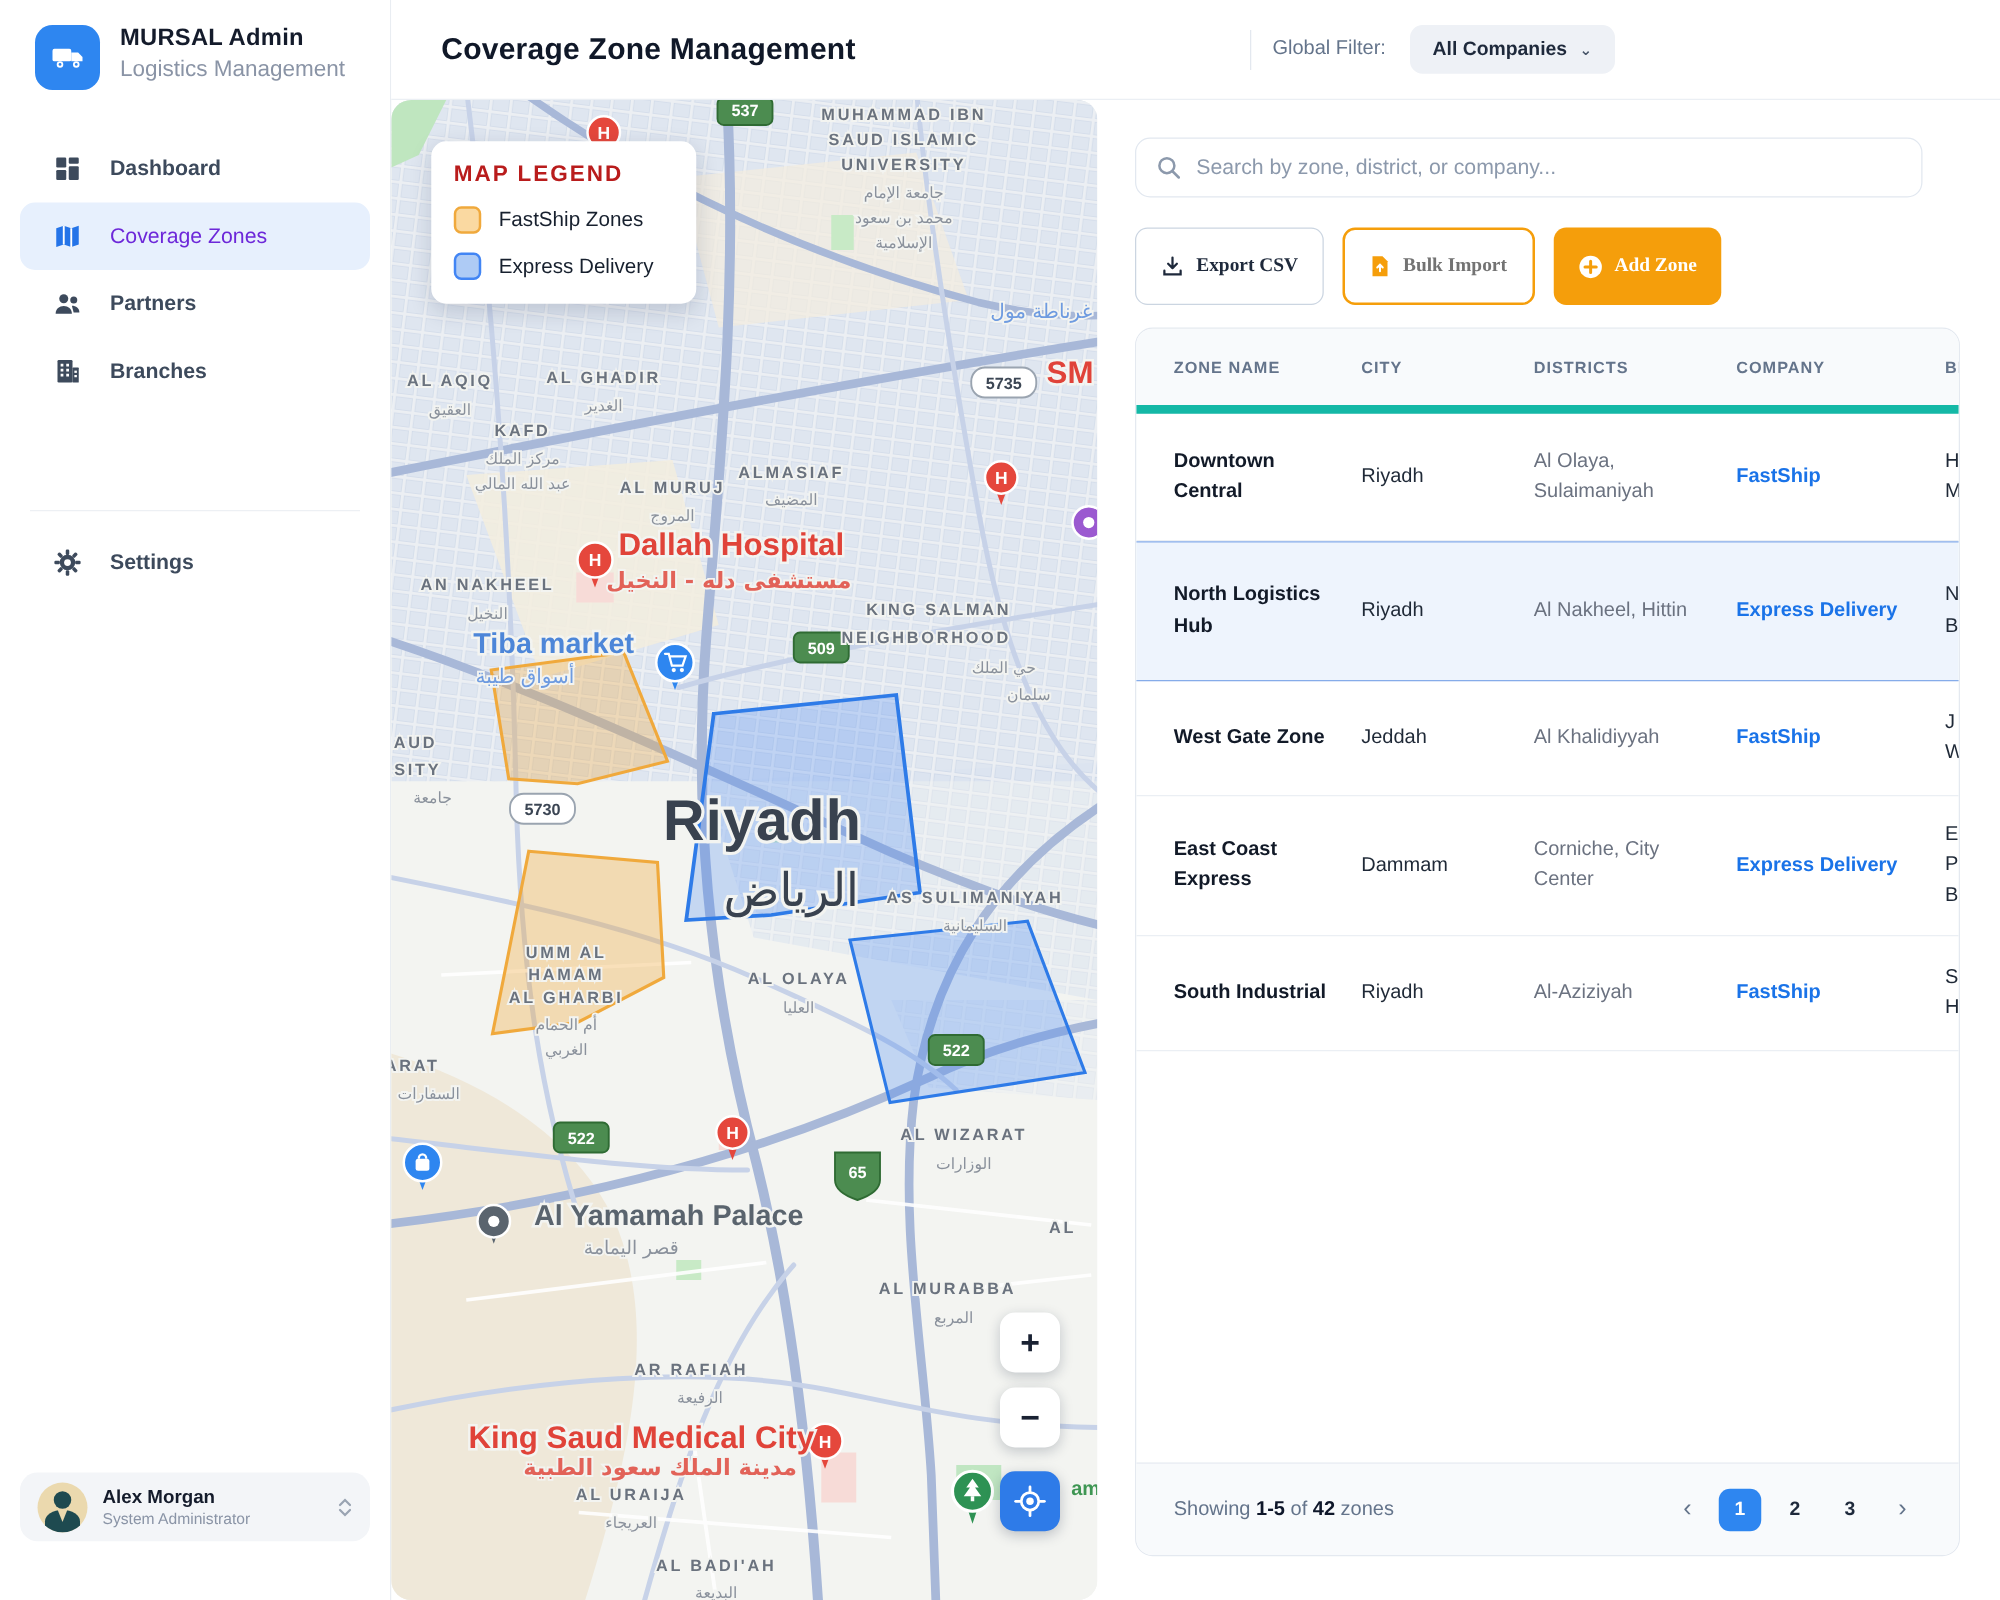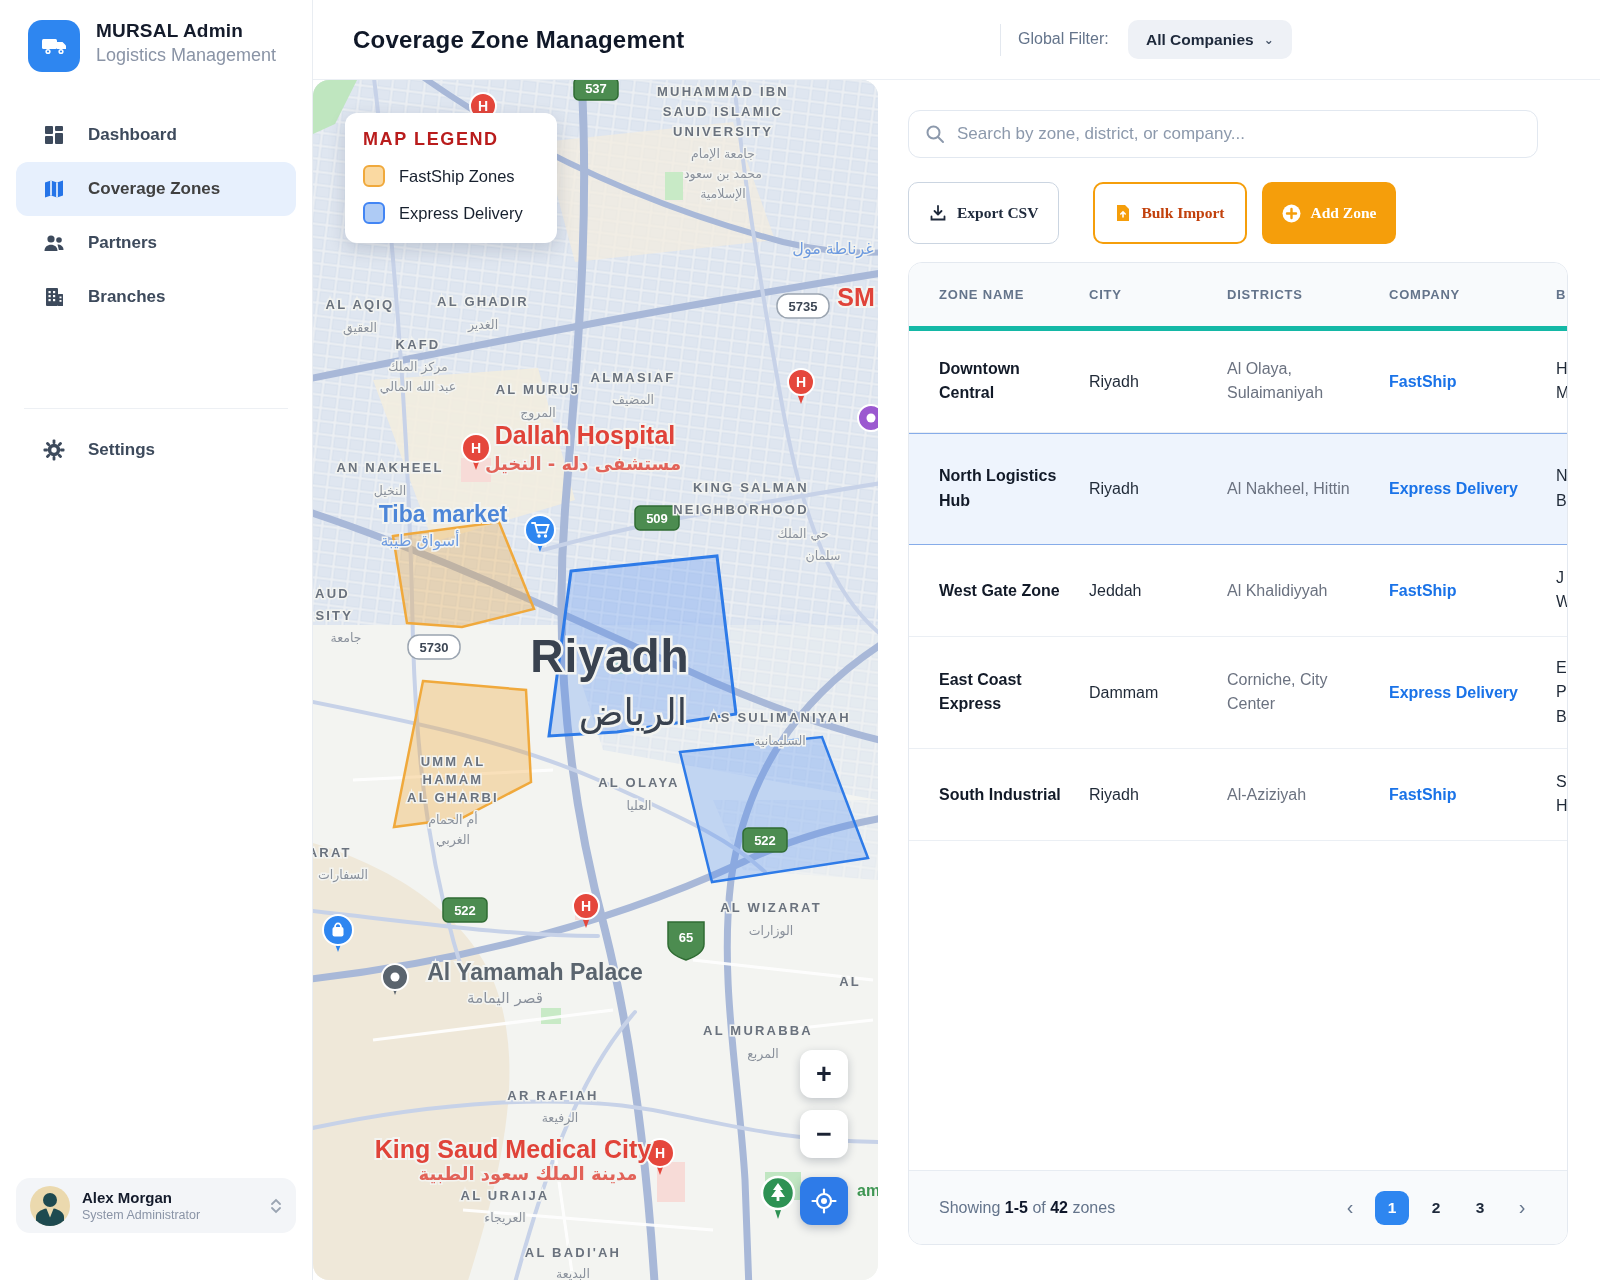--- a/index.html
+++ b/index.html
@@ -9,21 +9,21 @@
   
   .sidebar { position:absolute; left:0; top:0; width:313px; height:1280px; background:#fff; border-right:1px solid #E9EDF2; }
   .brand { position:absolute; left:28px; top:20px; display:flex; align-items:flex-start; gap:16px; }
   .brand-tile { width:52px; height:52px; border-radius:14px; background:#2E86F0; display:flex; align-items:center; justify-content:center; }
   .brand-name { font-size:19px; font-weight:800; color:#141B2B; letter-spacing:.2px; }
   .brand-sub { font-size:18px; color:#8A94A6; margin-top:3px; }
   .nav { position:absolute; left:16px; right:16px; top:108px;text-align:right; }
   .nav-item { display:flex; align-items:center; gap:22px; height:54px; padding:0 26px; border-radius:12px; cursor:pointer; }
   .nav-item .lbl { font-size:17px; font-weight:600; color:#3D4A5C; }
   .nav-item.active { background:#E7F0FD; }
-  .nav-item.active .lbl { color:#404040; font-weight:700; }
+  .nav-item.active .lbl { color:#6d28d9; font-weight:400; }
   .nav-icon { width:24px; height:24px; flex:0 0 24px; }
   .nav-divider { position:absolute; left:24px; right:24px; top:408px; height:1px; background:#EDF0F4; }
   .nav2 { position:absolute; left:16px; right:16px; top:423px;text-align:center; }
   .user-card { position:absolute; left:16px; right:16px; top:1178px; height:55px; background:#F3F5F8; border-radius:14px; display:flex; align-items:center; padding:0 14px; gap:12px; cursor:pointer; }
   .avatar { width:40px; height:40px; border-radius:50%; background:#EBD9AE; overflow:hidden; position:relative; flex:0 0 40px; }
   .avatar .head { position:absolute; left:13px; top:7px; width:14px; height:14px; border-radius:50%; background:#1E4A50; }
   .avatar .body { position:absolute; left:6px; top:22px; width:28px; height:18px; border-radius:50% 50% 0 0; background:#1E4A50; }
   .avatar .collar { position:absolute; left:16px; top:22px; width:8px; height:10px; background:#EBD9AE; clip-path:polygon(0 0,100% 0,50% 100%); }
   .user-name { font-size:15px; font-weight:700; color:#141B2B; }
   .user-role { font-size:12.5px; color:#8A94A6; margin-top:2px; }
@@ -67,25 +67,25 @@
   .pin-letter { font-family:"Liberation Sans","DejaVu Sans",sans-serif; font-size:14px; font-weight:800; fill:#fff; text-anchor:middle; }
 
   
   .panel { position:absolute; left:878px; top:80px; width:722px; height:1200px; background:#fff; }
   .search-box { position:absolute; left:30px; top:30px; width:630px; height:48px; border:1.5px solid #E2E8F0; border-radius:12px; background:#fff; display:flex; align-items:center; padding:0 16px; gap:12px; }
   .search-box input { border:none; outline:none; flex:1; font-size:17px; color:#334155; font-family:inherit; background:transparent; }
   .search-box input::placeholder { color:#8C99AC; }
   .btn-row { position:absolute; left:30px; top:102px; display:flex; gap:15px; }
   .btn { height:62px; border-radius:10px; display:flex; align-items:center; gap:10px; padding:12px 20px; font-size:15.5px; font-weight:700; cursor:pointer; font-family:Liberation Serif, serif; }
   .btn-export { background:#fff; border:1.5px solid #CBD5E1; color:#1E293B; }
-  .btn-import { background:#fff; border:2px solid #F59E0B; color:#c2410c;margin-left:19px; }
+  .btn-import { background:#fff; border:2px solid #F59E0B; color:#737373; }
   .btn-add { background:#F59E0B; border:none; color:#fff; }
 
   .table-card { position:absolute; left:30px; top:182px; width:660px; height:983px; border:1px solid #E4E9F0; border-radius:14px; background:#fff; overflow:hidden; }
-  .thead { position:absolute; left:0; top:0; right:0; height:68px; background:#F8FAFC; border-bottom:5px solid #14b8a6; }
+  .thead { position:absolute; left:0; top:0; right:0; height:68px; background:#F8FAFC; border-bottom:7px solid #14b8a6; }
   .th { position:absolute; font-size:13px; font-weight:700; letter-spacing:.8px; color:#64748B; text-transform:uppercase; top:50%; transform:translateY(-50%); line-height:1.5; }
   .col-zone { left:30px; width:125px; }
   .col-city { left:180px; width:120px; }
   .col-districts { left:318px; width:145px; }
   .col-company { left:480px; width:140px; }
   .col-branch { left:647px; width:60px; }
   .trow { position:absolute; left:0; right:0; border-bottom:1px solid #EBEFF4; cursor:pointer; }
   .trow.hl { background:#EEF4FD; border-top:1.5px solid #86ACE9; border-bottom:1.5px solid #86ACE9; }
   .td { position:absolute; top:50%; transform:translateY(-50%); font-size:16px; line-height:1.55; }
   .td-zone { font-weight:700; color:#121A28; }

